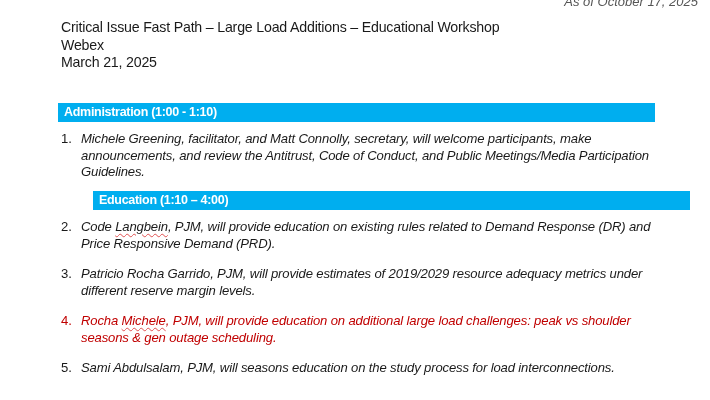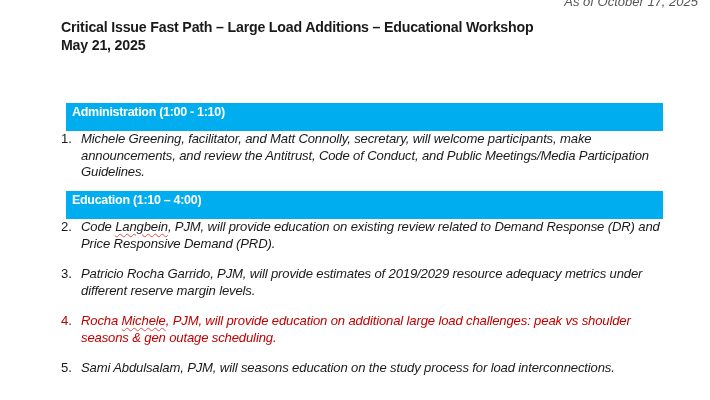--- a/index.html
+++ b/index.html
@@ -4,59 +4,60 @@
 <style>
   html, body { margin:0; padding:0; }
   body {
     width:710px; height:400px; background:#ffffff; position:relative; overflow:hidden;
     font-family:"Liberation Sans", sans-serif; color:#1a1a1a;
   }
   .as-of {
     position:absolute; right:12px; top:-6px; font-size:13px; font-style:italic; color:#555;
   }
   .title-block {
-    position:absolute; left:61px; top:19px; font-weight:bold; font-size:14.2px; line-height:17.5px;
+    position:absolute; left:61px; top:19px; font-weight:normal; font-size:14.2px; line-height:17.5px;
     letter-spacing:-0.2px;
   }
   .section-bar {
-    position:absolute; left:66px; width:597px; height:28px; background:#00aeef;
+    position:absolute; left:58px; width:597px; height:19px; background:#00aeef;
     color:#ffffff; font-weight:bold; font-size:12.5px; line-height:19px; padding-left:6px; box-sizing:border-box;
     letter-spacing:-0.3px;
   }
   .item {
     position:absolute; left:61px; width:600px; font-size:13.1px; line-height:16.5px; display:flex;
     letter-spacing:-0.15px;
   }
   .item .num { width:20px; flex:none; }
   .item .txt { flex:1;font-style:italic; }
   .item.red { color:#c00000; }
   .spell { text-decoration:underline wavy #e05050; text-decoration-thickness:1px; text-underline-offset:2px; }
 </style>
 </head>
 <body>
 
 <div class="as-of">As of October 17, 2025</div>
 
 <div class="title-block">
   <div>Critical Issue Fast Path – Large Load Additions – Educational Workshop</div>
-  <div>May 21, 2025</div>
+  <div>Webex</div>
+  <div>March 21, 2025</div>
 </div>
 
 <div class="section-bar" style="top:103px;">Administration (1:00 - 1:10)</div>
 
 <div class="item" style="top:131px;">
   <span class="num">1.</span>
   <span class="txt">Michele Greening, facilitator, and Matt Connolly, secretary, will welcome participants, make announcements, and review the Antitrust, Code of Conduct, and Public Meetings/Media Participation Guidelines.</span>
 </div>
 
-<div class="section-bar" style="top:191px;">Education (1:10 – 4:00)</div>
+<div class="section-bar" style="top:191px;margin-left:35px;">Education (1:10 – 4:00)</div>
 
 <div class="item" style="top:219px;">
   <span class="num">2.</span>
-  <span class="txt"><span>Code </span><span class="spell">Langbein</span><span>, PJM, will provide education on existing review related to Demand Response (DR) and Price Responsive Demand (PRD).</span></span>
+  <span class="txt"><span>Code </span><span class="spell">Langbein</span><span>, PJM, will provide education on existing rules related to Demand Response (DR) and Price Responsive Demand (PRD).</span></span>
 </div>
 
 <div class="item" style="top:266px;">
   <span class="num">3.</span>
   <span class="txt">Patricio Rocha Garrido, PJM, will provide estimates of 2019/2029 resource adequacy metrics under different reserve margin levels.</span>
 </div>
 
 <div class="item red" style="top:313px;">
   <span class="num">4.</span>
   <span class="txt"><span>Rocha </span><span class="spell">Michele</span><span>, PJM, will provide education on additional large load challenges: peak vs shoulder seasons &amp; gen outage scheduling.</span></span>

